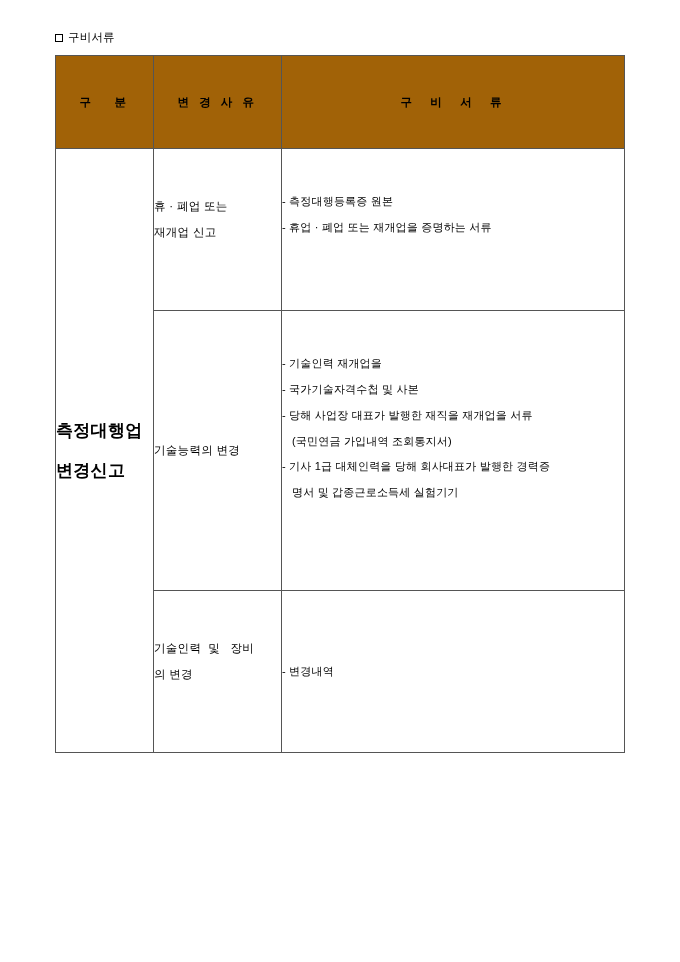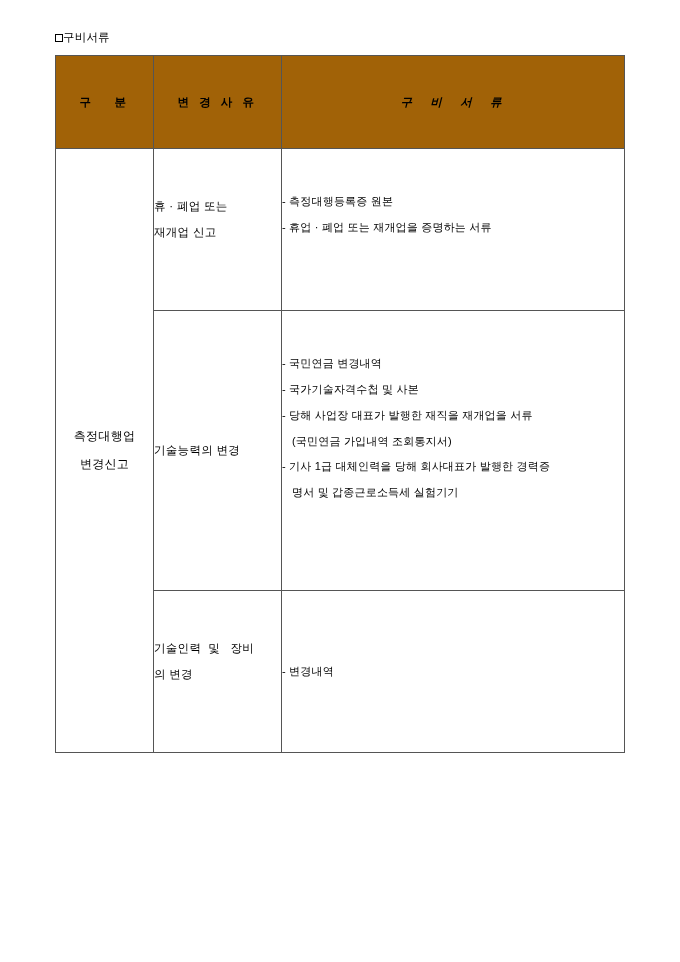--- a/index.html
+++ b/index.html
@@ -33,20 +33,21 @@
     font-family: "Liberation Sans", "DejaVu Sans", sans-serif;
   }
   .section-heading {
     margin-top: 30px;
     margin-bottom: 10px;
     font-size: 11.5px;
     font-family: "Liberation Sans", "DejaVu Sans", sans-serif;
     letter-spacing: 0.2px;
     display: flex;
     align-items: center;
+    gap: 5px;
   }
   .section-heading .bullet {
     display: inline-block;
     width: 8px;
     height: 8px;
     border: 1.2px solid #000;
     box-sizing: border-box;
   }
   table.req-table {
     border-collapse: collapse;
@@ -63,36 +64,36 @@
     background: #a16207;
     font-size: 11.5px;
     font-weight: bold;
     letter-spacing: 3.5px;
     text-align: center;
     height: 92px;
     white-space: pre;
   }
   thead th.head-docs {
     letter-spacing: 4px;
-    font-style: italic;
   }
   
   thead th { border-bottom: 2px solid #222222; }
 
   .col-a { width: 98px; }
   .col-b { width: 128px; }
   .col-c { width: 343px; }
 
   td.cat-cell {
-    text-align: center;
-    font-size: 12px;
+    text-align: left;
+    font-size: 17px;
     line-height: 2.3;
     vertical-align: top;
     padding-top: 24px;
     letter-spacing: 0.3px;
+    font-weight: bold;
   }
   td.reason-cell {
     font-size: 11.5px;
     line-height: 2.3;
     padding: 0 10px 0 12px;
     letter-spacing: 0.3px;
   }
   td.reason-cell.top {
     vertical-align: top;
     padding-top: 44px;
@@ -151,21 +152,21 @@
         <td class="docs-cell top">
           <span class="line">- 측정대행등록증 원본</span>
           <span class="line">- 휴업 · 폐업 또는 재개업을 증명하는 서류</span>
         </td>
       </tr>
       <tr class="row2">
         <td class="reason-cell">
           <span class="line">기술능력의 변경</span>
         </td>
         <td class="docs-cell top">
-          <span class="line">- 국민연금 변경내역</span>
+          <span class="line">- 기술인력 재개업을</span>
           <span class="line">- 국가기술자격수첩 및 사본</span>
           <span class="line">- 당해 사업장 대표가 발행한 재직을 재개업을 서류</span>
           <span class="line indent">(국민연금 가입내역 조회통지서)</span>
           <span class="line">- 기사 1급 대체인력을 당해 회사대표가 발행한 경력증</span>
           <span class="line indent">명서 및 갑종근로소득세 실험기기</span>
         </td>
       </tr>
       <tr class="row3">
         <td class="reason-cell top">
           <span class="line">기술인력  및   장비</span>

